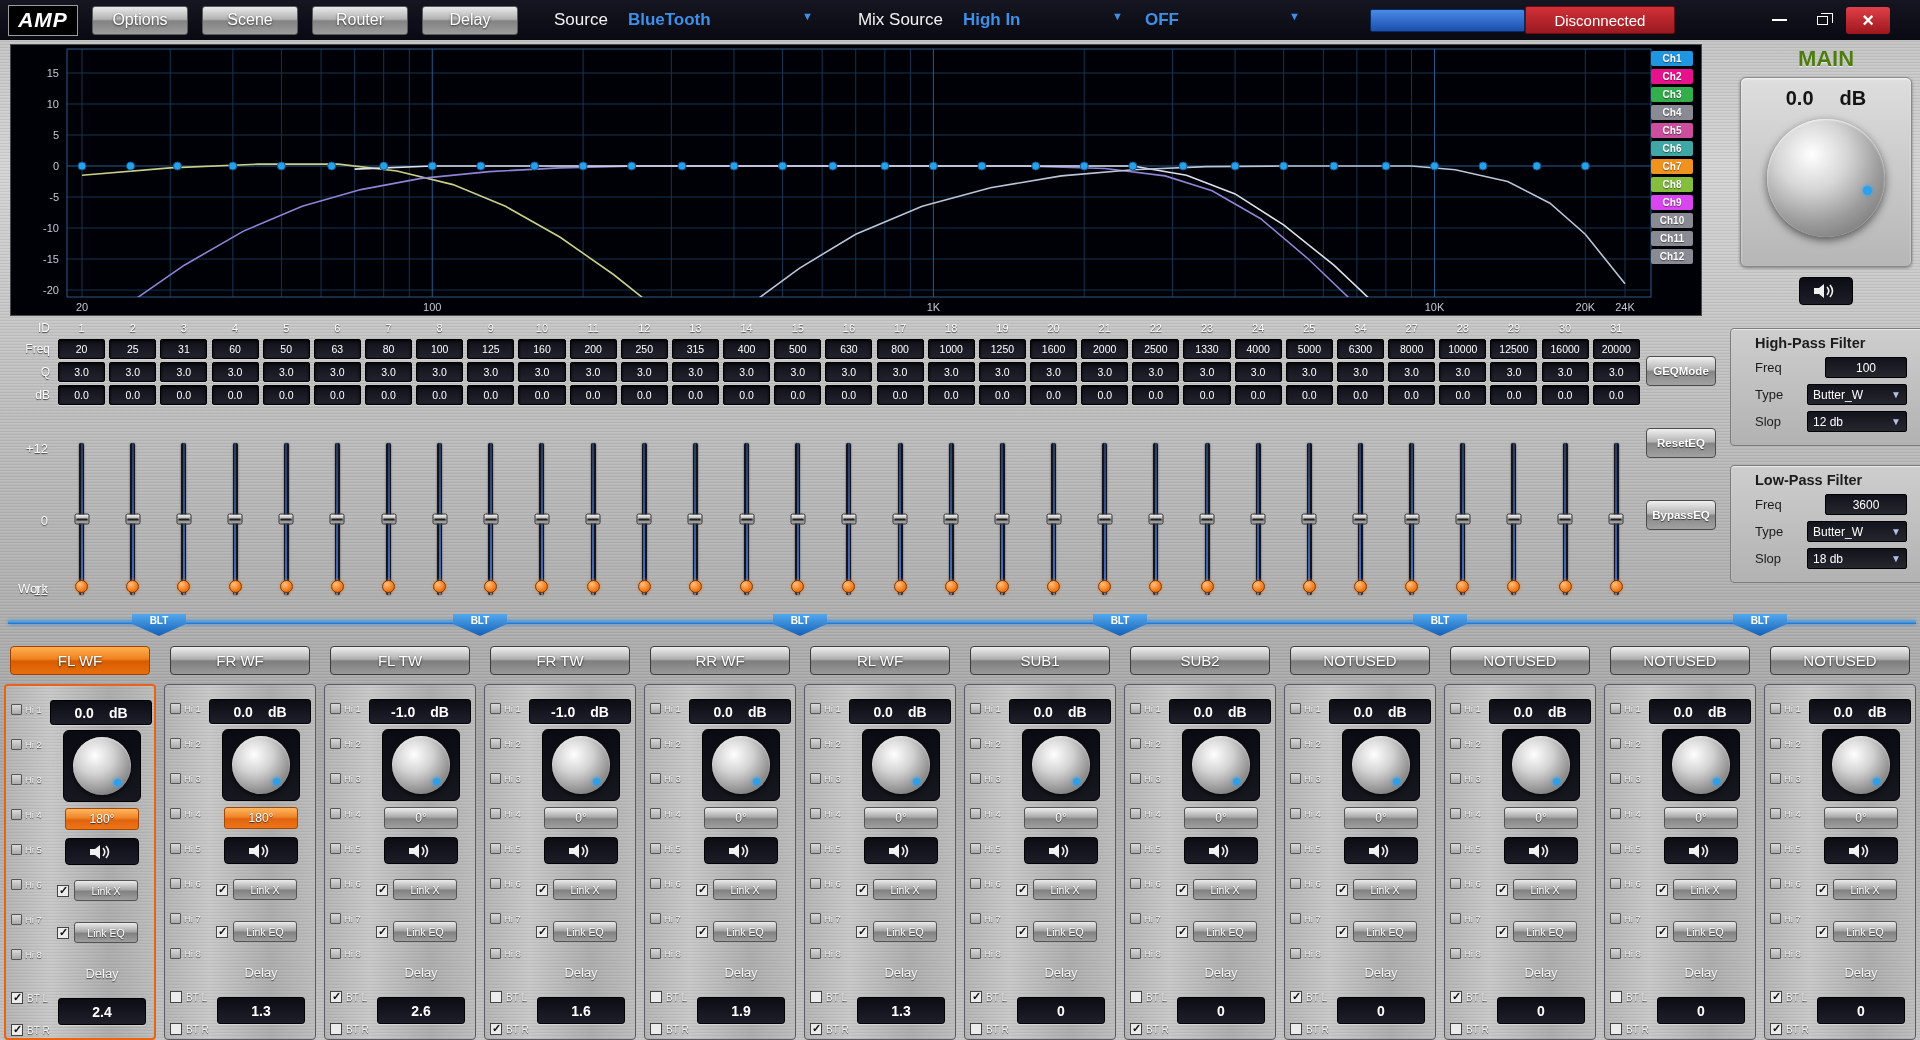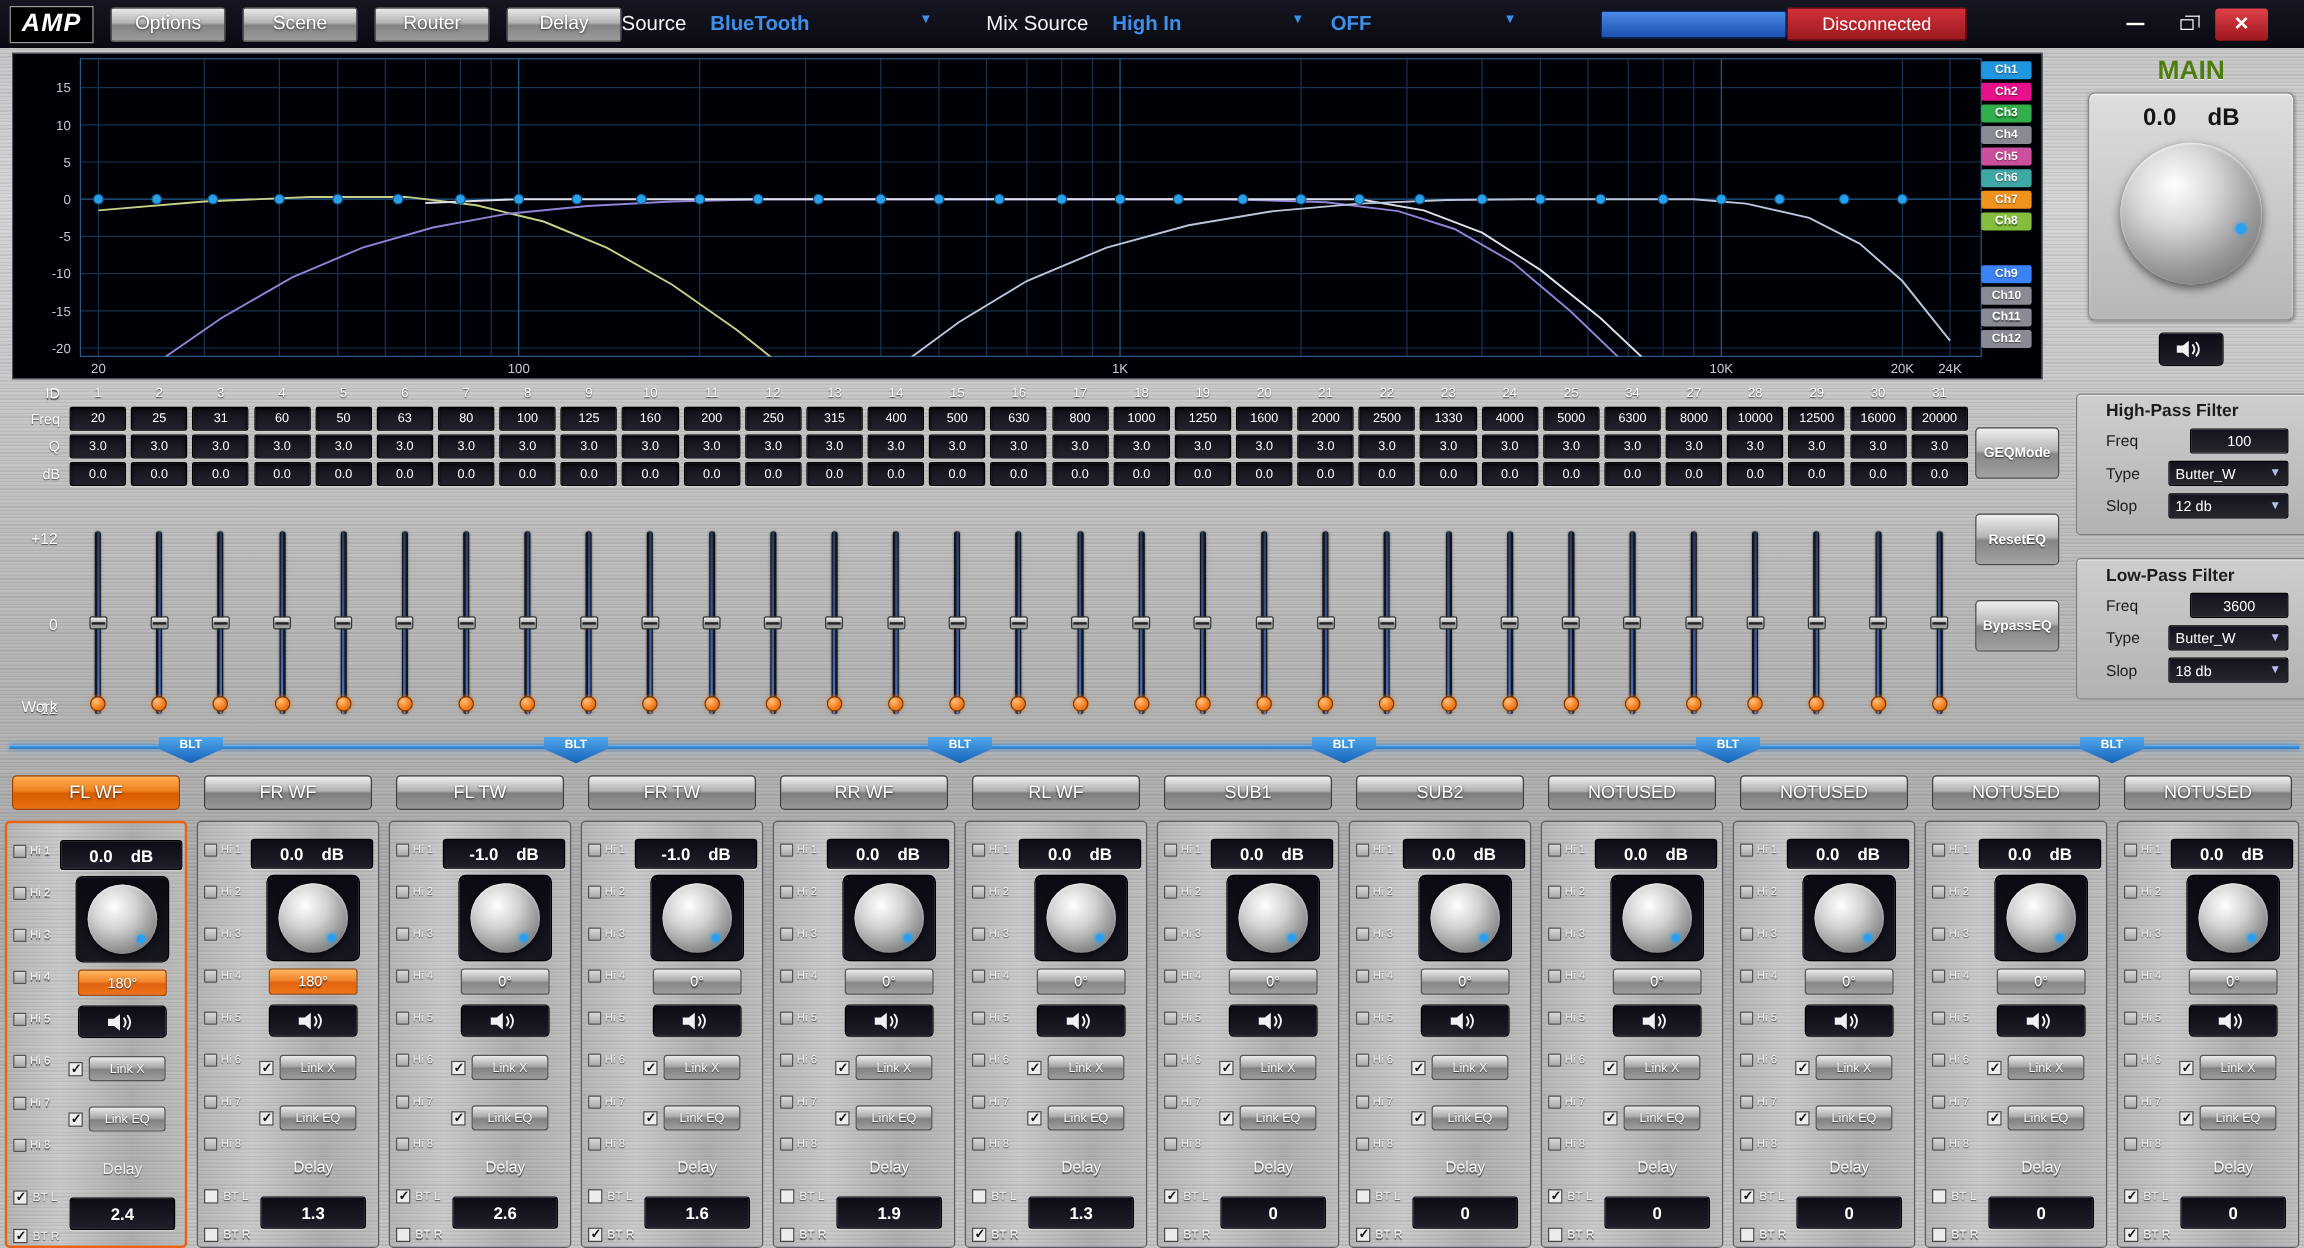--- a/index.html
+++ b/index.html
@@ -16,21 +16,21 @@
   
   .titlebar{position:absolute;left:0;top:0;width:1920px;height:40px;
     background:linear-gradient(#161622,#090912);display:flex;align-items:center;color:#fff}
   .logo{width:70px;height:31px;margin-left:8px;background:#000;border:1px solid #9a9a9a;
     color:#fff;font-weight:bold;font-style:italic;font-size:21px;letter-spacing:1px;
     display:flex;align-items:center;justify-content:center}
   .menu-buttons{display:flex}
   .menu-btn{width:96px;height:29px;margin-left:14px;border:1px solid #5a5a5a;border-radius:3px;
     background:linear-gradient(#eaeaea,#b2b2b2 45%,#838383 52%,#9c9c9c);
     color:#fff;text-shadow:0 1px 2px #333;font-size:16px;font-family:inherit}
-  .tb-label{font-size:17px;color:#f2f2f2}
+  .tb-label{font-size:17px;margin-left:36px;color:#f2f2f2}
   .tb-label.mix{margin-left:45px}
   .tb-select{display:flex;justify-content:space-between;
     color:#3d8fe8;font-size:17px;font-weight:bold}
   .sel-src{margin-left:20px;width:185px}
   .sel-high{margin-left:20px;width:160px}
   .sel-off{margin-left:22px;width:155px}
   .caret{font-size:11px;color:#3d8fe8}
   .conn-bar{margin-left:70px;width:155px;height:23px;border:1px solid #0a2a60;border-radius:2px;
     background:linear-gradient(#4a8ae8,#1a4fae)}
   .disconnect-btn{width:150px;height:28px;border:1px solid #6a0c10;border-radius:2px;
@@ -75,21 +75,21 @@
   #eq-labels .lbl-id{height:19px;line-height:16px}
   #eq-labels .lbl-cell{height:23px;line-height:20px}
   #eq-table{position:absolute;left:10px;top:320px;width:1632px}
   .bands{display:flex;padding-left:46px}
   .band-col{flex:1;display:flex;flex-direction:column;align-items:center;gap:3px}
   .band-id{height:16px;line-height:16px;font-size:11px;color:#fff;text-shadow:0 1px 1px #444}
   .cellbox{width:92%;height:20px;background:linear-gradient(#101018,#23232f);
     border:1px solid #000;border-radius:2px;box-shadow:inset 0 1px 3px #000,0 1px 0 rgba(255,255,255,.35);
     color:#fff;font-size:10.5px;text-align:center;line-height:19px}
   #eq-btns{position:absolute;left:1646px;top:0;width:70px;height:600px}
-  .eq-btn{position:absolute;left:0;width:70px;height:43px;border:1px solid #4c4c4c;border-radius:4px;
+  .eq-btn{position:absolute;left:0;width:70px;height:30px;border:1px solid #4c4c4c;border-radius:4px;
     background:linear-gradient(#f0f0f0,#b4b4b4 45%,#868686 52%,#a2a2a2);
     color:#fff;text-shadow:0 1px 1px #333;font-size:11.5px;font-weight:bold;font-family:inherit}
 
   
   .filter-panel{position:absolute;left:1730px;width:202px;height:118px;border:1px solid #7d7d7d;
     border-radius:4px;background:linear-gradient(#cecece,#b2b2b2);
     box-shadow:inset 0 1px 1px rgba(255,255,255,.6);padding:6px 24px 0}
   #hpf{top:328px}
   #lpf{top:465px}
   .fp-title{font-size:14.5px;font-weight:bold;color:#1c1c1c;margin-bottom:6px}
@@ -332,21 +332,21 @@
       </svg>
     <div id="legend" data-interactable="false">
         <div class="leg" data-interactable="true" style="background: rgb(33, 150, 224);">Ch1</div>
         <div class="leg" data-interactable="true" style="background: rgb(232, 17, 140);">Ch2</div>
         <div class="leg" data-interactable="true" style="background: rgb(51, 174, 76);">Ch3</div>
         <div class="leg" data-interactable="true" style="background: rgb(138, 138, 148);">Ch4</div>
         <div class="leg" data-interactable="true" style="background: rgb(204, 79, 158);">Ch5</div>
         <div class="leg" data-interactable="true" style="background: rgb(63, 168, 164);">Ch6</div>
         <div class="leg" data-interactable="true" style="background: rgb(240, 146, 30);">Ch7</div>
         <div class="leg" data-interactable="true" style="background: rgb(133, 189, 63);">Ch8</div>
-        <div class="leg" data-interactable="true" style="background: #3b82f6; margin-top: 26px;">Ch9</div>
+        <div class="leg" data-interactable="true" style="background: #d946ef;">Ch9</div>
         <div class="leg" data-interactable="true" style="background: rgb(138, 138, 148);">Ch10</div>
         <div class="leg" data-interactable="true" style="background: rgb(138, 138, 148);">Ch11</div>
         <div class="leg" data-interactable="true" style="background: rgb(138, 138, 148);">Ch12</div>
       </div>
   </section>
 
   <aside id="main-panel" data-interactable="false">
     <div class="main-title" data-interactable="false">MAIN</div>
     <div class="main-box" data-interactable="false">
       <div class="main-value" data-interactable="false">

